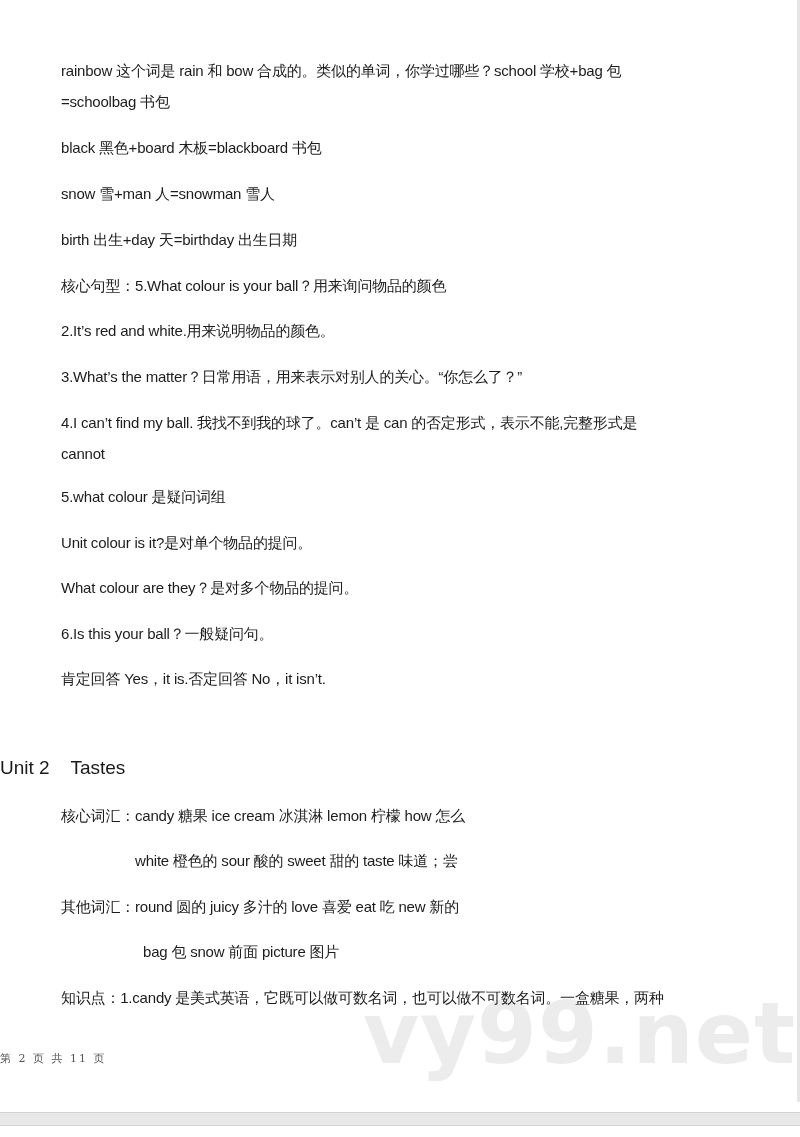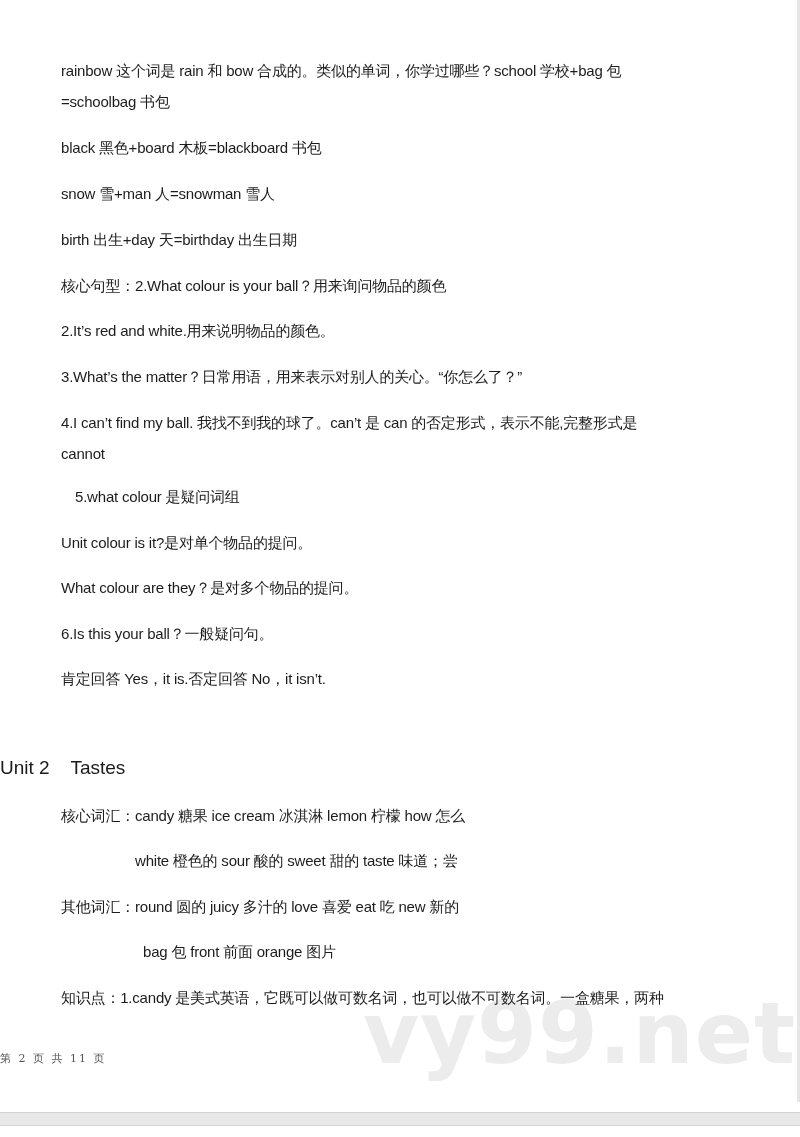--- a/index.html
+++ b/index.html
@@ -85,36 +85,36 @@
 
 <div class="page">
   <div class="watermark">vy99.net</div>
 
   <div class="content">
     <div class="line" style="top:61px;left:61px">rainbow 这个词是 rain 和 bow 合成的。类似的单词，你学过哪些？school 学校+bag 包</div>
     <div class="line" style="top:92px;left:61px">=schoolbag 书包</div>
     <div class="line" style="top:138px;left:61px">black 黑色+board 木板=blackboard 书包</div>
     <div class="line" style="top:184px;left:61px">snow 雪+man 人=snowman 雪人</div>
     <div class="line" style="top:230px;left:61px">birth 出生+day 天=birthday 出生日期</div>
-    <div class="line" style="top:276px;left:61px">核心句型：2.What colour is your ball？用来询问物品的颜色</div>
+    <div class="line" style="top:276px;left:61px">核心句型：5.What colour is your ball？用来询问物品的颜色</div>
     <div class="line" style="top:321px;left:61px">2.It’s red and white.用来说明物品的颜色。</div>
     <div class="line" style="top:367px;left:61px">3.What’s the matter？日常用语，用来表示对别人的关心。“你怎么了？”</div>
     <div class="line" style="top:413px;left:61px">4.I can’t find my ball.   我找不到我的球了。can’t 是 can 的否定形式，表示不能,完整形式是</div>
     <div class="line" style="top:444px;left:61px">cannot</div>
-    <div class="line" style="top:487px;left:75px">5.what colour 是疑问词组</div>
+    <div class="line" style="top:487px;left:61px">5.what colour 是疑问词组</div>
     <div class="line" style="top:533px;left:61px">Unit colour is it?是对单个物品的提问。</div>
     <div class="line" style="top:578px;left:61px">What colour are they？是对多个物品的提问。</div>
     <div class="line" style="top:624px;left:61px">6.Is this your ball？一般疑问句。</div>
     <div class="line" style="top:669px;left:61px">肯定回答 Yes，it is.否定回答 No，it isn’t.</div>
 
     <div class="heading" style="top:756px">Unit 2    Tastes</div>
 
     <div class="line" style="top:806px;left:61px">核心词汇：candy 糖果     ice cream 冰淇淋    lemon 柠檬    how 怎么</div>
     <div class="line" style="top:851px;left:135px">white 橙色的    sour 酸的    sweet 甜的  taste 味道；尝</div>
     <div class="line" style="top:897px;left:61px">其他词汇：round 圆的    juicy 多汁的    love 喜爱    eat 吃    new 新的</div>
-    <div class="line" style="top:942px;left:143px">bag 包    front 前面    orange 图片</div>
+    <div class="line" style="top:942px;left:143px">bag 包    snow 前面    picture 图片</div>
     <div class="line" style="top:988px;left:61px">知识点：1.candy 是美式英语，它既可以做可数名词，也可以做不可数名词。一盒糖果，两种</div>
   </div>
 
   <div class="footer">第 2 页 共 11 页</div>
 </div>
 
 <div class="bottom-bar"></div>
 
 </body></html>

